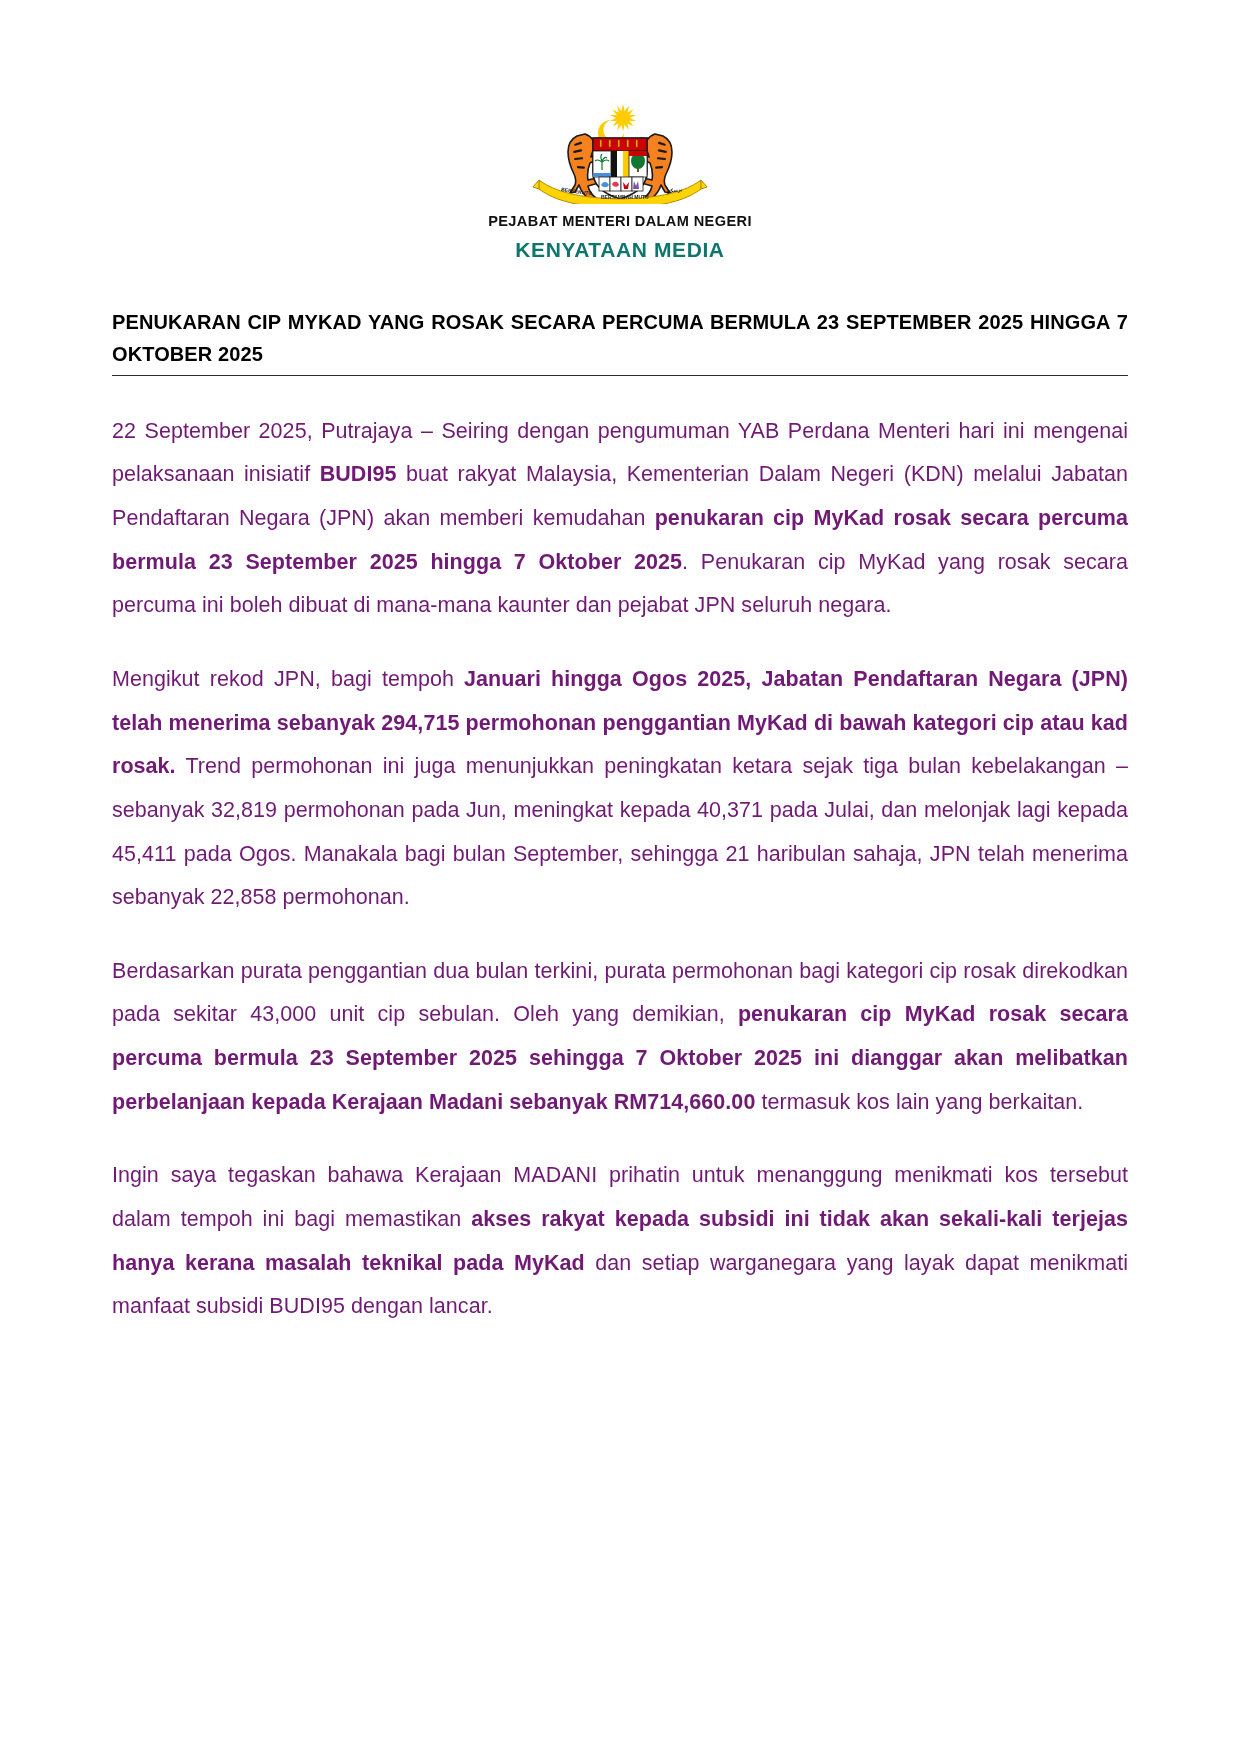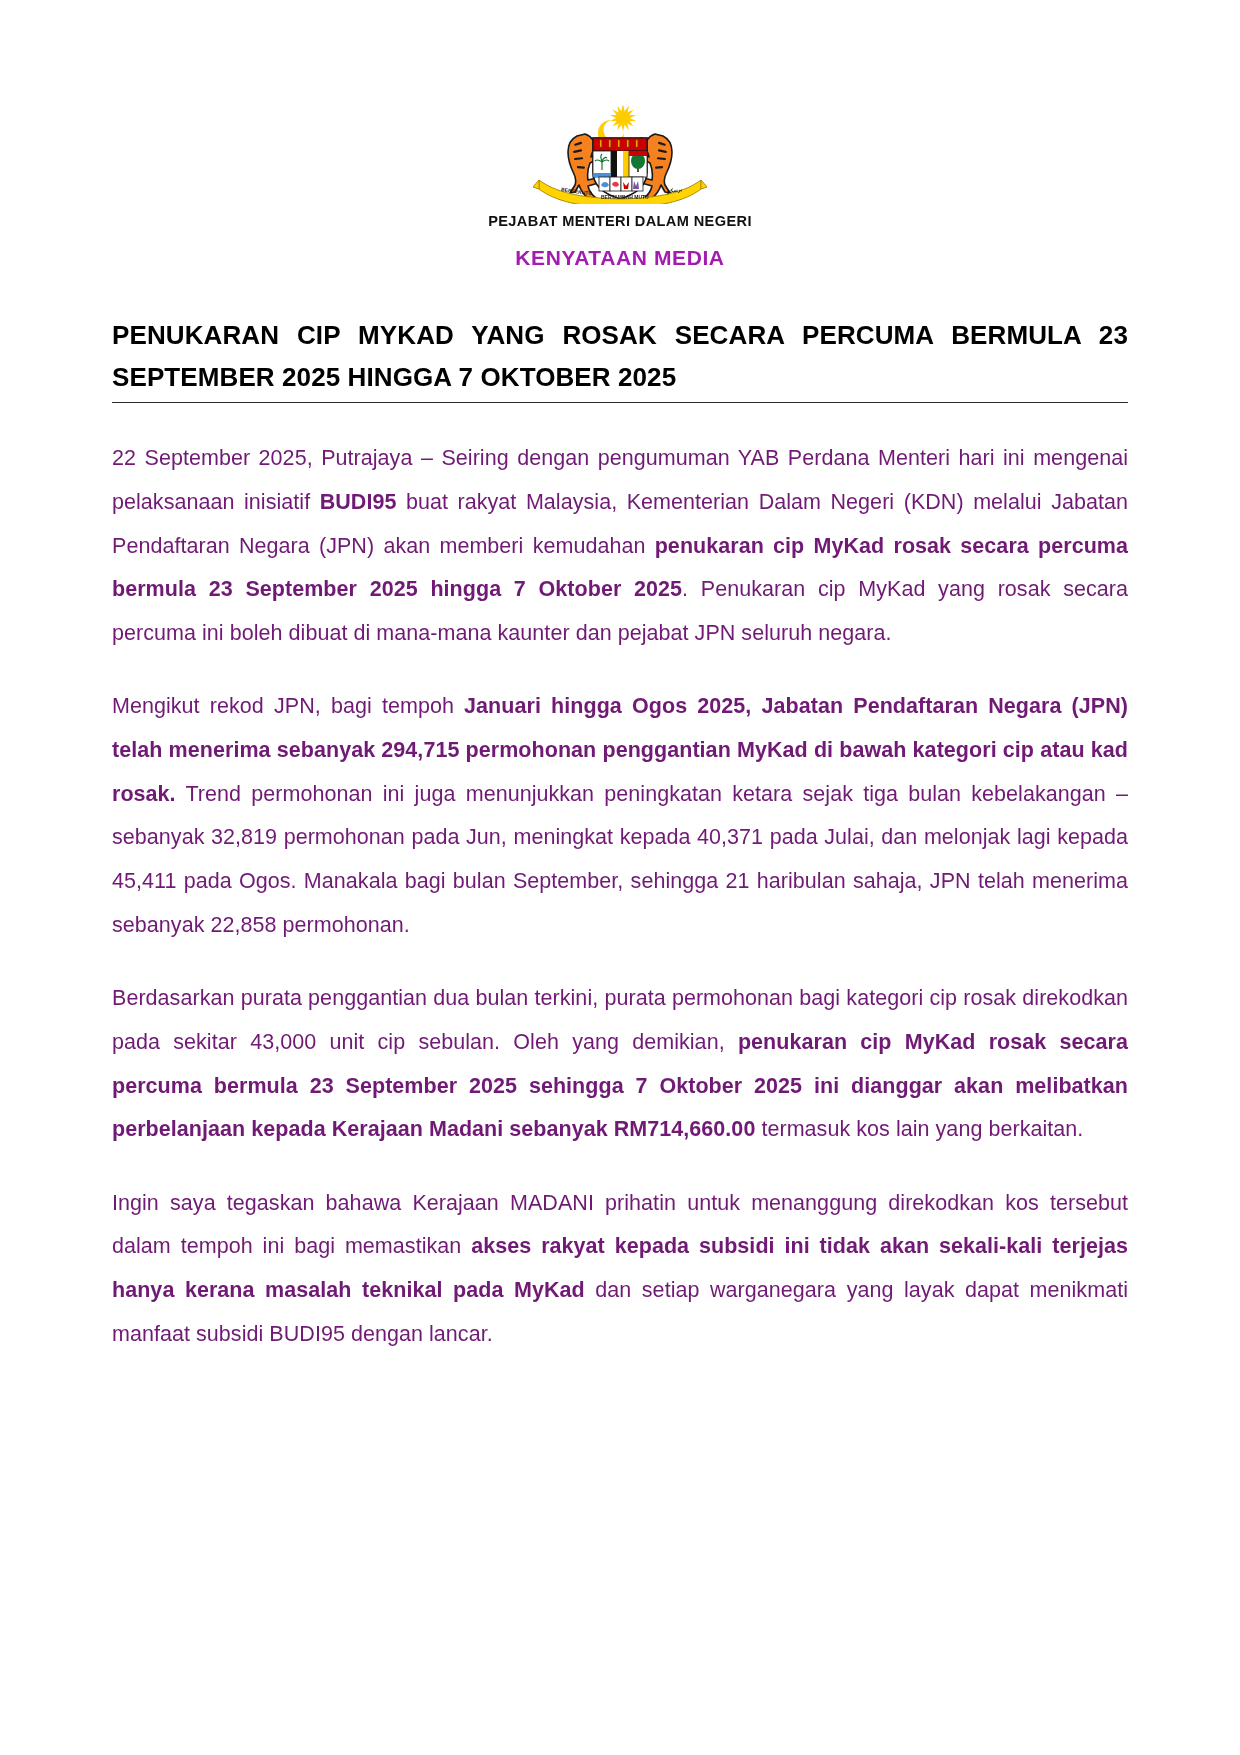--- a/index.html
+++ b/index.html
@@ -40,36 +40,36 @@
   .ministry-line {
     margin-top: 8px;
     font-family: "Liberation Sans", sans-serif;
     font-weight: bold;
     font-size: 15.5px;
     letter-spacing: 0.4px;
     color: #111111;
     transform: scaleX(0.94);
   }
   .media-line {
-    margin-top: 16px;
+    margin-top: 8px;
     font-family: "Liberation Sans", sans-serif;
     font-weight: bold;
     font-size: 21px;
     letter-spacing: 0.6px;
-    color: #a21caf;
+    color: #0f766e;
   }
 
   
   .title-block {
     margin-top: 44px;
   }
   .doc-title {
     font-family: "Liberation Sans", sans-serif;
     font-weight: bold;
-    font-size: 26px;
+    font-size: 20px;
     line-height: 1.62;
     text-align: justify;
     text-align-last: left;
     color: #000000;
     margin: 0;
     letter-spacing: 0.1px;
   }
   .title-rule {
     border: 0;
     border-top: 1px solid #2b2b2b;
@@ -207,16 +207,16 @@
 
   <div class="title-block">
     <h1 class="doc-title">PENUKARAN CIP MYKAD YANG ROSAK SECARA PERCUMA BERMULA 23 SEPTEMBER 2025 HINGGA 7 OKTOBER 2025</h1>
     <hr class="title-rule">
   </div>
 
   <div class="body-block" id="body-block">
       <p class="para"><span>22 September 2025, Putrajaya – Seiring dengan pengumuman YAB Perdana Menteri hari ini mengenai pelaksanaan inisiatif </span><span class="b">BUDI95</span><span> buat rakyat Malaysia, Kementerian Dalam Negeri (KDN) melalui Jabatan Pendaftaran Negara (JPN) akan memberi kemudahan </span><span class="b">penukaran cip MyKad rosak secara percuma bermula 23 September 2025 hingga 7 Oktober 2025</span><span>. Penukaran cip MyKad yang rosak secara percuma ini boleh dibuat di mana-mana kaunter dan pejabat JPN seluruh negara.</span></p>
       <p class="para"><span>Mengikut rekod JPN, bagi tempoh </span><span class="b">Januari hingga Ogos 2025, Jabatan Pendaftaran Negara (JPN) telah menerima sebanyak 294,715 permohonan penggantian MyKad di bawah kategori cip atau kad rosak.</span><span> Trend permohonan ini juga menunjukkan peningkatan ketara sejak tiga bulan kebelakangan – sebanyak 32,819 permohonan pada Jun, meningkat kepada 40,371 pada Julai, dan melonjak lagi kepada 45,411 pada Ogos. Manakala bagi bulan September, sehingga 21 haribulan sahaja, JPN telah menerima sebanyak 22,858 permohonan.</span></p>
       <p class="para"><span>Berdasarkan purata penggantian dua bulan terkini, purata permohonan bagi kategori cip rosak direkodkan pada sekitar 43,000 unit cip sebulan. Oleh yang demikian, </span><span class="b">penukaran cip MyKad rosak secara percuma bermula 23 September 2025 sehingga 7 Oktober 2025 ini dianggar akan melibatkan perbelanjaan kepada Kerajaan Madani sebanyak RM714,660.00</span><span> termasuk kos lain yang berkaitan.</span></p>
-      <p class="para"><span>Ingin saya tegaskan bahawa Kerajaan MADANI prihatin untuk menanggung direkodkan kos tersebut dalam tempoh ini bagi memastikan </span><span class="b">akses rakyat kepada subsidi ini tidak akan sekali-kali terjejas hanya kerana masalah teknikal pada MyKad</span><span> dan setiap warganegara yang layak dapat menikmati manfaat subsidi BUDI95 dengan lancar.</span></p>
+      <p class="para"><span>Ingin saya tegaskan bahawa Kerajaan MADANI prihatin untuk menanggung menikmati kos tersebut dalam tempoh ini bagi memastikan </span><span class="b">akses rakyat kepada subsidi ini tidak akan sekali-kali terjejas hanya kerana masalah teknikal pada MyKad</span><span> dan setiap warganegara yang layak dapat menikmati manfaat subsidi BUDI95 dengan lancar.</span></p>
     </div>
 
 </div>
 
 </body></html>

